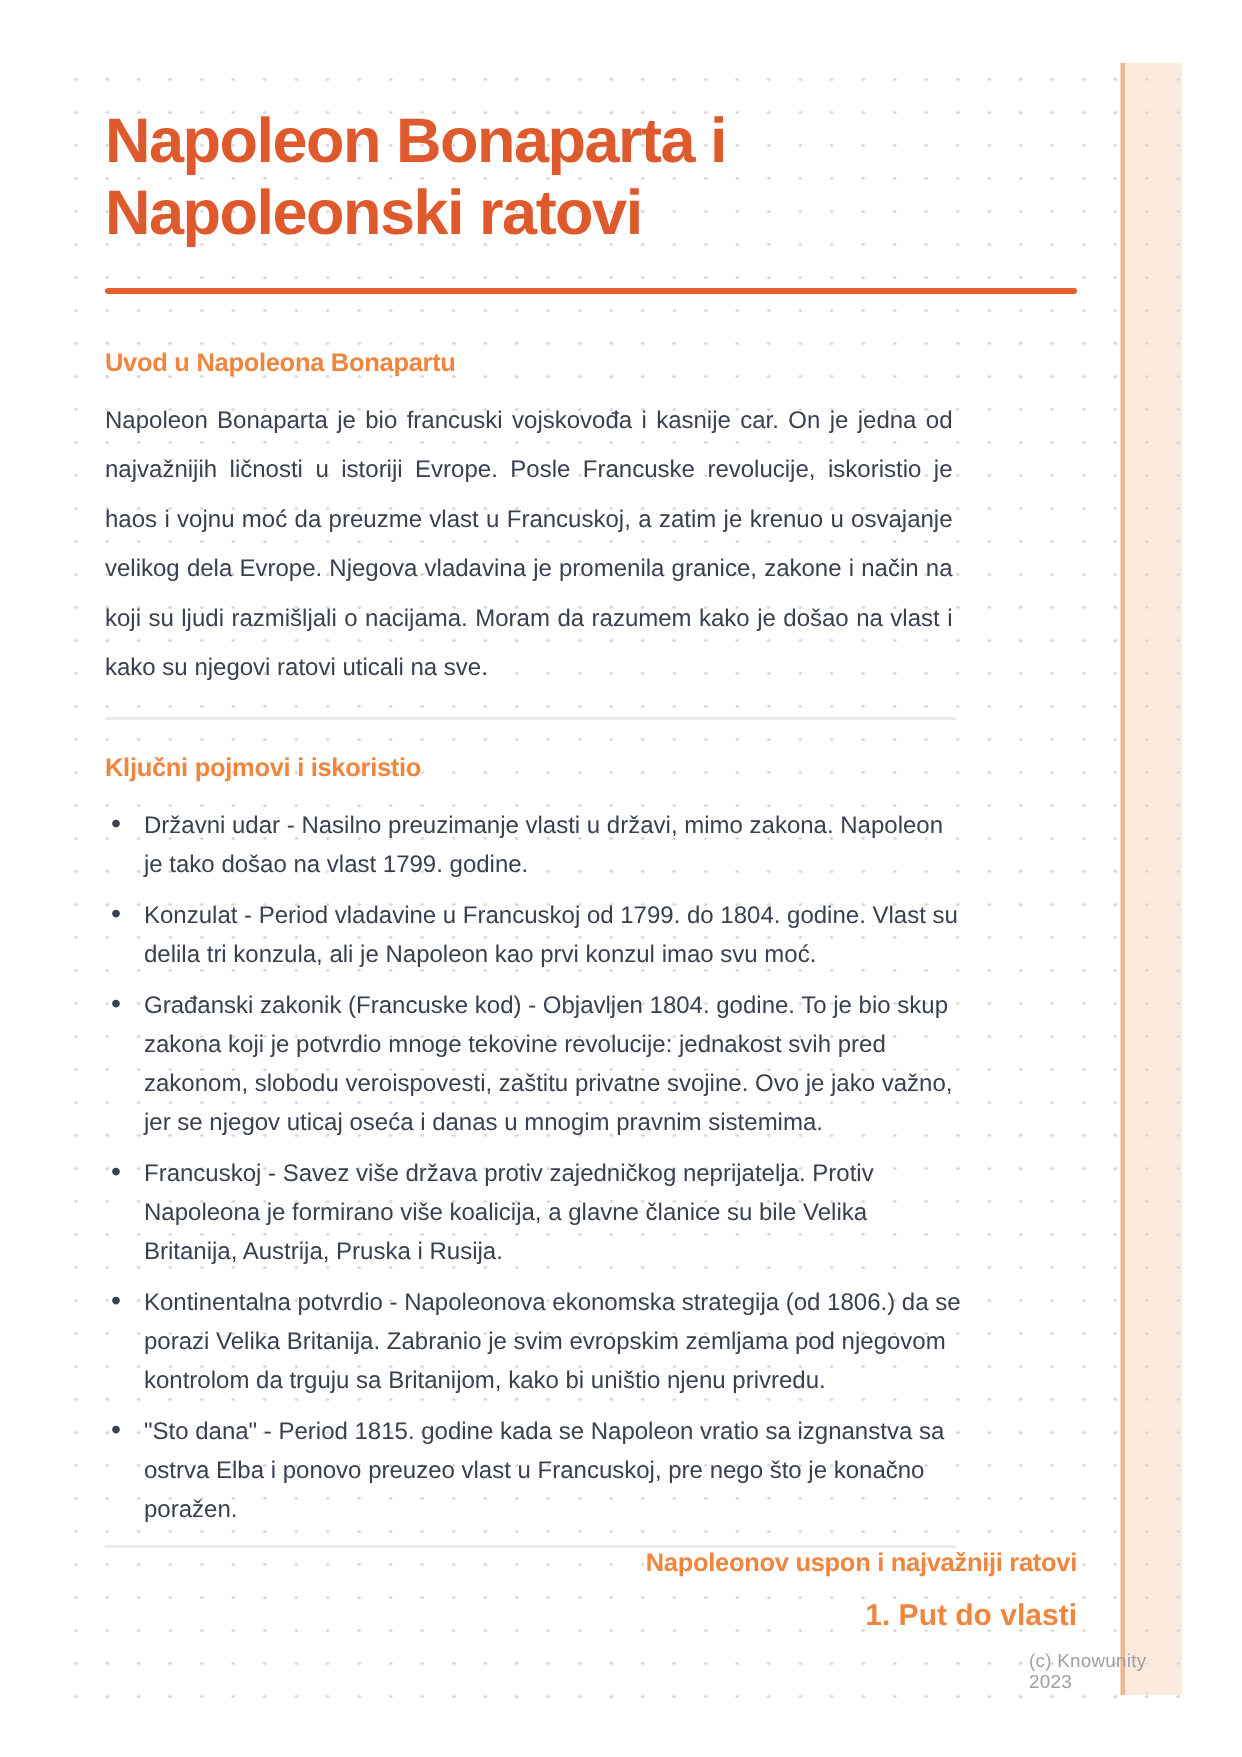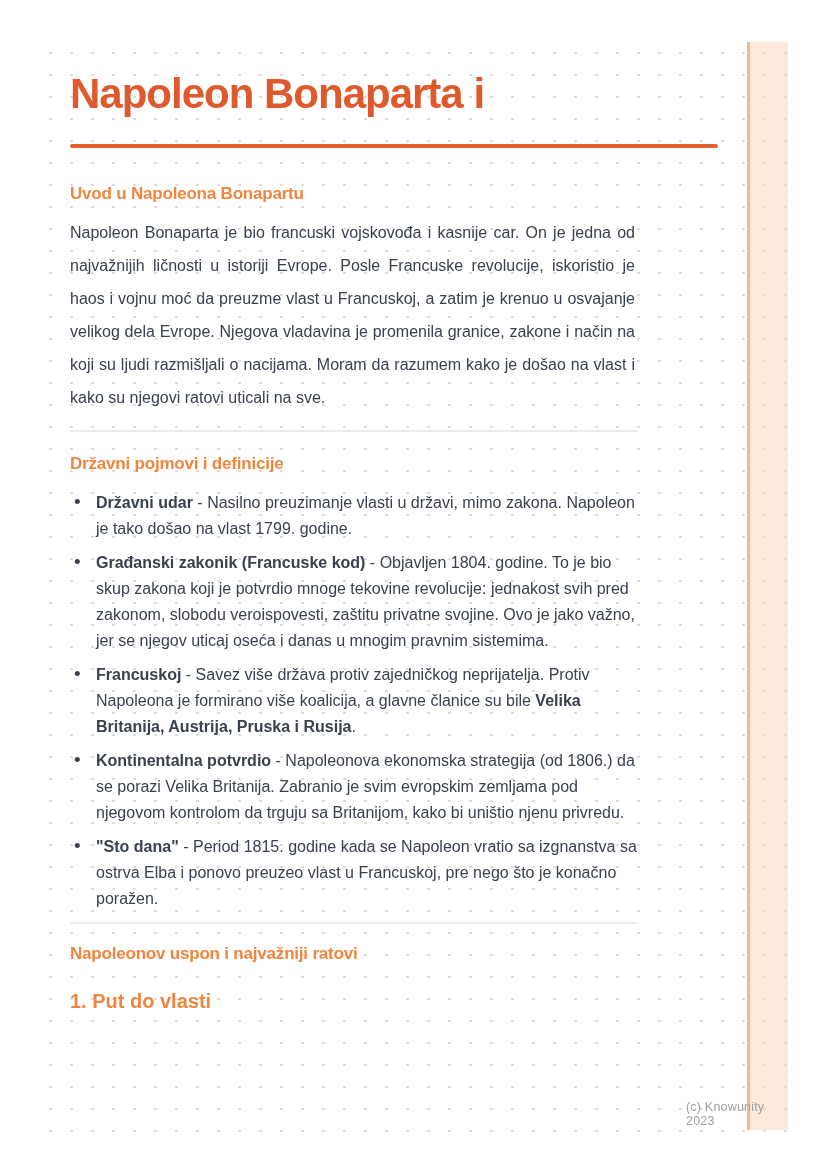--- a/index.html
+++ b/index.html
@@ -27,68 +27,70 @@
   .rule{
     width:648px;height:4px;border-radius:2px;margin-top:26px;
     background:var(--rule-orange,#E3612C);
   }
   h2{
     margin:0;font-size:17px;font-weight:700;
     color:var(--heading-orange,#F0853E);letter-spacing:-0.2px;
   }
   .h2-intro{margin-top:36px;}
   .h2-terms{margin-top:22px;}
-  .h2-wars{margin-top:20px;}
+  .h2-wars{text-align:right;}
   .para{
     margin-top:12px;width:565px;font-size:16px;line-height:33px;
     text-align:justify;color:var(--body-text,#3A414E);
   }
   .divider{width:567px;height:2px;background:#EBEBEB;margin-top:12px;}
   .divider2{margin-top:10px;}
   ul.terms{
     list-style:none;margin:16px 0 0 0;padding:0;width:574px;
     color:var(--body-text,#3A414E);font-size:16px;line-height:26px;
   }
   ul.terms li{position:relative;padding-left:26px;margin-bottom:8px;}
   ul.terms li::before{
     content:"\2022";position:absolute;left:4px;top:-1px;
     font-size:19px;color:var(--body-text,#3A414E);
   }
-  ul.terms .b{font-weight:700;margin-top:26px;}
+  ul.terms .b{font-weight:400;margin-top:26px;}
   .h4-sub{
-    margin-top:26px;font-size:20px;font-weight:700;
+    margin-top:14px;font-size:20px;font-weight:700;
     color:var(--heading-orange,#F0853E);
+    text-align:right;
   }
   .credit{
     position:absolute;left:686px;top:1100px;z-index:3;
     font-size:12.5px;color:var(--footer-gray,#9EA0A4);letter-spacing:0.2px;
   }
 </style>
 </head>
 <body>
 
 <div class="page">
   <div class="stripe"></div>
   <div class="dots"></div>
 
   <div class="content">
-    <h1><span>Napoleon Bonaparta i</span><br></h1>
+    <h1><span>Napoleon Bonaparta i</span><br><span>Napoleonski ratovi</span></h1>
 
     <div class="rule"></div>
 
     <h2 class="h2-intro">Uvod u Napoleona Bonapartu</h2>
 
     <p class="para">Napoleon Bonaparta je bio francuski vojskovođa i kasnije car. On je jedna od najvažnijih ličnosti u istoriji Evrope. Posle Francuske revolucije, iskoristio je haos i vojnu moć da preuzme vlast u Francuskoj, a zatim je krenuo u osvajanje velikog dela Evrope. Njegova vladavina je promenila granice, zakone i način na koji su ljudi razmišljali o nacijama. Moram da razumem kako je došao na vlast i kako su njegovi ratovi uticali na sve.</p>
 
     <div class="divider"></div>
 
-    <h2 class="h2-terms">Državni pojmovi i definicije</h2>
+    <h2 class="h2-terms">Ključni pojmovi i iskoristio</h2>
 
     <ul class="terms">
         <li><span class="b">Državni udar</span><span> - Nasilno preuzimanje vlasti u državi, mimo zakona. Napoleon je tako došao na vlast 1799. godine.</span></li>
+        <li><span class="b">Konzulat</span><span> - Period vladavine u Francuskoj od 1799. do 1804. godine. Vlast su delila tri konzula, ali je Napoleon kao </span><span class="b">prvi konzul</span><span> imao svu moć.</span></li>
         <li><span class="b">Građanski zakonik (Francuske kod)</span><span> - Objavljen 1804. godine. To je bio skup zakona koji je potvrdio mnoge tekovine revolucije: jednakost svih pred zakonom, slobodu veroispovesti, zaštitu privatne svojine. Ovo je jako važno, jer se njegov uticaj oseća i danas u mnogim pravnim sistemima.</span></li>
         <li><span class="b">Francuskoj</span><span> - Savez više država protiv zajedničkog neprijatelja. Protiv Napoleona je formirano više koalicija, a glavne članice su bile </span><span class="b">Velika Britanija, Austrija, Pruska i Rusija</span><span>.</span></li>
         <li><span class="b">Kontinentalna potvrdio</span><span> - Napoleonova ekonomska strategija (od 1806.) da se porazi Velika Britanija. Zabranio je svim evropskim zemljama pod njegovom kontrolom da trguju sa Britanijom, kako bi uništio njenu privredu.</span></li>
         <li><span class="b">"Sto dana"</span><span> - Period 1815. godine kada se Napoleon vratio sa izgnanstva sa ostrva Elba i ponovo preuzeo vlast u Francuskoj, pre nego što je konačno poražen.</span></li>
       </ul>
 
     <div class="divider divider2"></div>
 
     <h2 class="h2-wars">Napoleonov uspon i najvažniji ratovi</h2>
 

